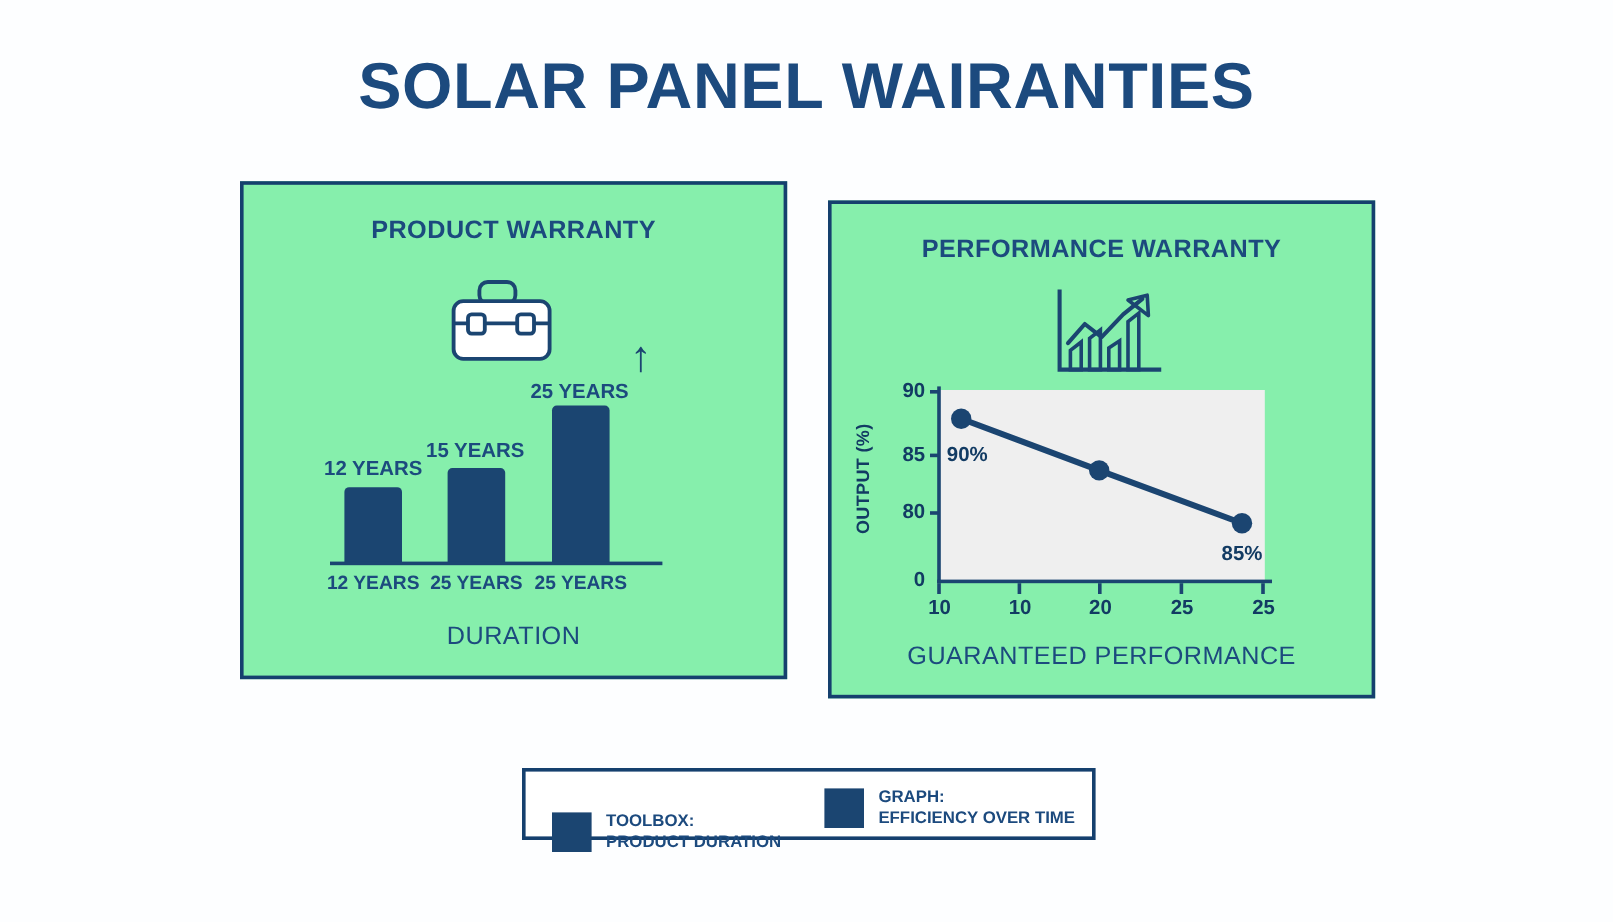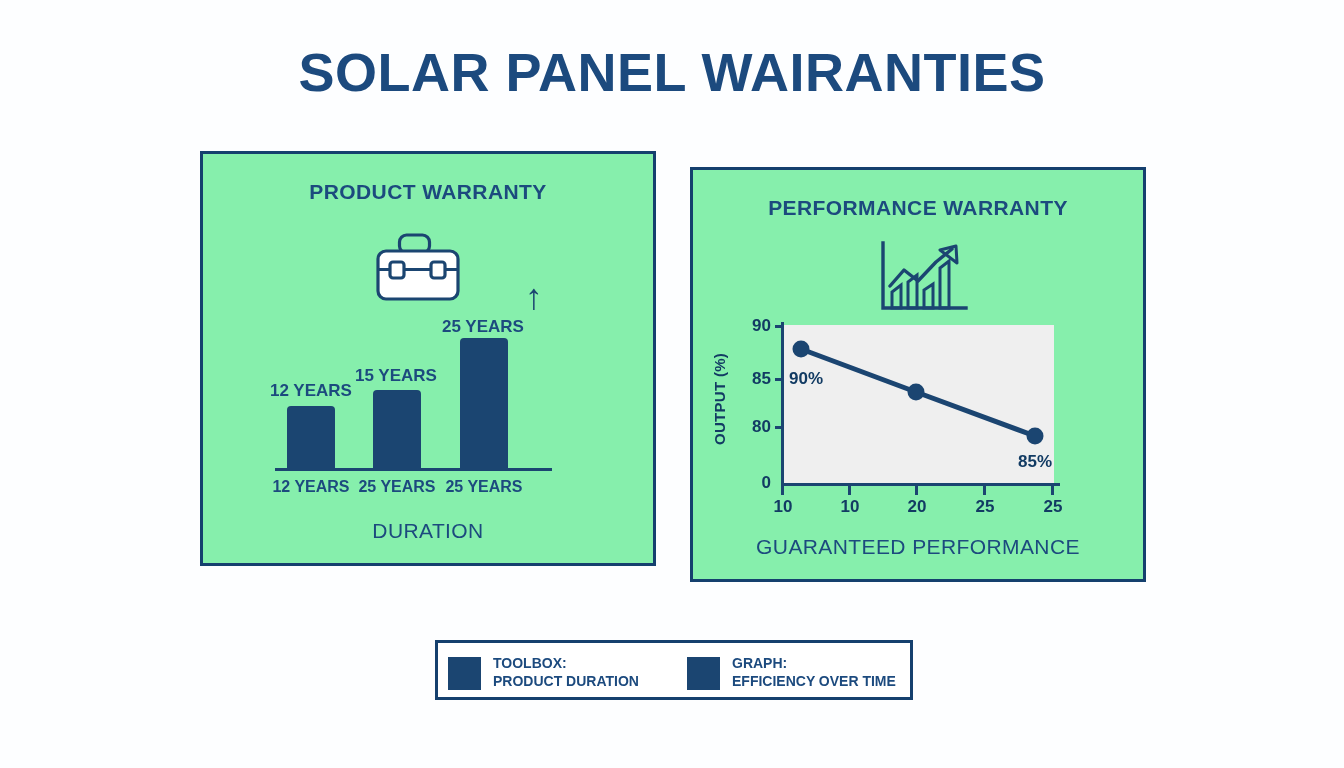--- a/index.html
+++ b/index.html
@@ -197,21 +197,21 @@
     background: #ffffff;
     box-sizing: border-box;
   }
   .legend-entry {
     position: absolute;
     top: 8px;
     display: flex;
     align-items: center;
     height: 44px;
   }
-  #legend-entry-0 { left: 10px; }
+  #legend-entry-0 { left: 22px; margin-top: 20px; }
   #legend-entry-1 { left: 249px; }
   .legend-swatch {
     width: 33px;
     height: 33px;
     background: #1b4571;
     flex: 0 0 auto;
   }
   .legend-text {
     margin-left: 12px;
     font-size: 14px;

